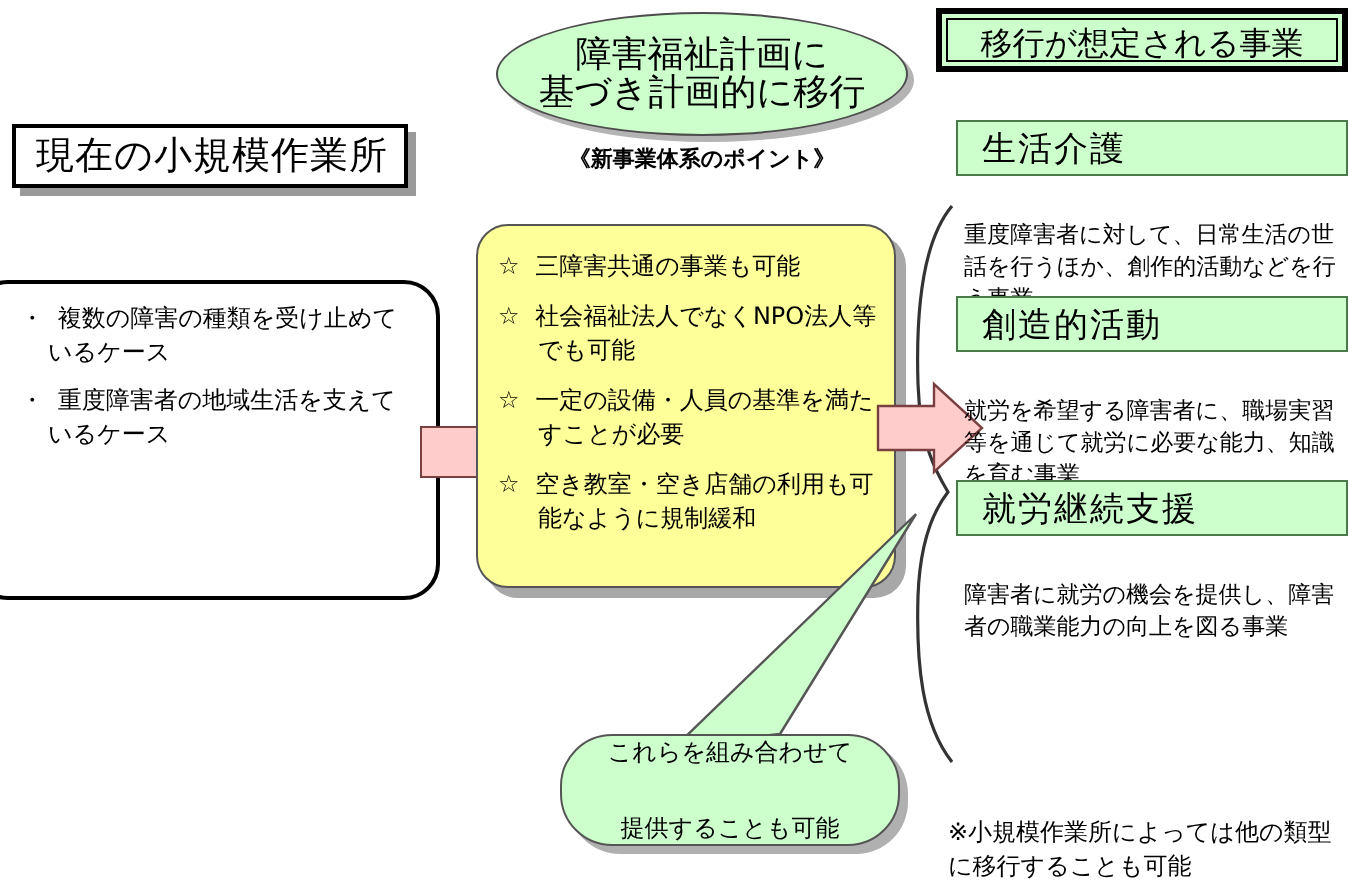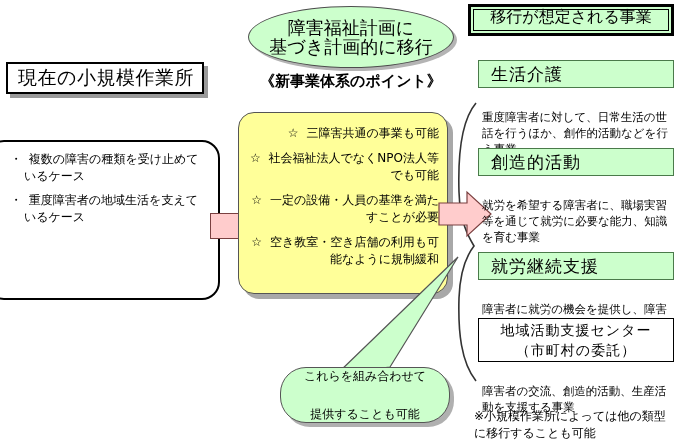--- a/index.html
+++ b/index.html
@@ -69,40 +69,39 @@
     align-items: center;
     justify-content: center;
     font-size: 18px;
     line-height: 19px;
     text-align: center;
   }
   #new-system-points {
     left: 236px; top: 72px;
     width: 230px;
     text-align: center;
-    font-size: 15px;
+    font-size: 11px;
     font-weight: bold;
   }
   #points-box {
     left: 238px; top: 112px;
     width: 210px; height: 182px;
     background: #ffff99;
     border: 1.5px solid #555555;
     border-radius: 16px;
     box-shadow: 5px 5px 0 0 #a8a8a8;
     box-sizing: border-box;
     padding: 12px 8px 6px 10px;
   }
   .point-item {
     font-size: 12px;
     line-height: 17px;
     margin-bottom: 8px;
     text-indent: -20px;
     padding-left: 20px;
-    text-align: right;
   }
   .point-item .star { letter-spacing: 4px; }
 
   
   #arrow-tail {
     left: 210px; top: 213px;
     width: 34px; height: 26px;
     background: #ffcccc;
     border: 1px solid #7a4040;
     box-sizing: border-box;
@@ -132,21 +131,21 @@
   
   #expected-services-header {
     left: 468px; top: 4px;
     width: 206px; height: 32px;
     background: #ccffcc;
     border: 3px solid #000000;
     outline: 1px solid #000000;
     outline-offset: -6px;
     box-sizing: border-box;
     display: flex;
-    align-items: flex-start;
+    align-items: flex-end;
     justify-content: center;
     font-size: 16px;
   }
   #brace { left: 452px; top: 100px; }
 
   .service-block { left: 478px; width: 196px; }
   .service-label {
     background: #ccffcc;
     border: 1.5px solid #4a7a4a;
     box-sizing: border-box;
@@ -169,21 +168,21 @@
     line-height: 20px;
   }
   .service-desc {
     font-size: 11.5px;
     line-height: 16px;
     padding: 3px 2px 0 4px;
     margin-top: 18px;
   }
   #service-care { top: 60px; }
   #service-transition { top: 148px; }
-  #service-continuation { top: 252px; }
+  #service-continuation { top: 240px; }
   #service-center { top: 318px; }
   #footnote {
     left: 474px; top: 408px;
     width: 200px;
     font-size: 12px;
     line-height: 17px;
   }
 </style>
 </head>
 <body>
@@ -268,23 +267,16 @@
     <div class="service-desc">就労を希望する障害者に、職場実習等を通じて就労に必要な能力、知識を育む事業</div>
   </div>
 
   <div class="abs service-block" id="service-continuation">
     <div class="service-label">
       <span>就労継続支援</span>
     </div>
     <div class="service-desc">障害者に就労の機会を提供し、障害者の職業能力の向上を図る事業</div>
   </div>
 
-  <div class="abs service-block" id="service-center">
-    <div class="service-label plain">
-      <span>地域活動支援センター</span>
-      <span>（市町村の委託）</span>
-    </div>
-    <div class="service-desc">障害者の交流、創造的活動、生産活動を支援する事業</div>
-  </div>
 
   <div class="abs" id="footnote">※小規模作業所によっては他の類型に移行することも可能</div>
 
 </div>
 
 </body></html>

